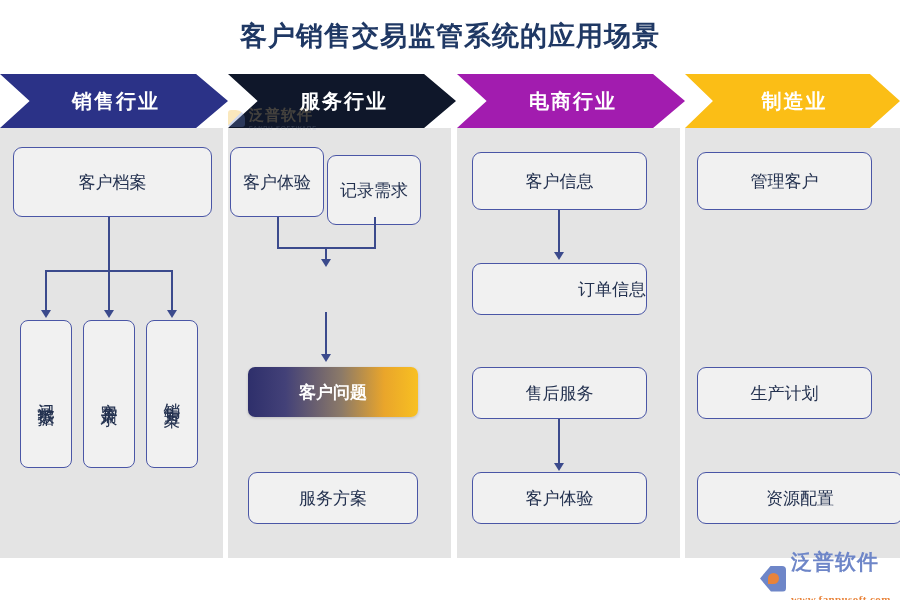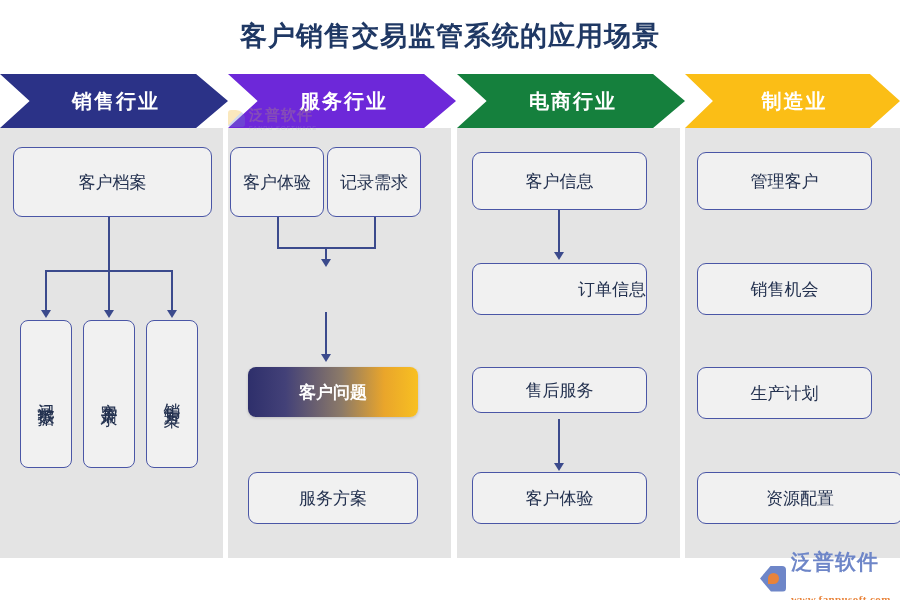--- a/index.html
+++ b/index.html
@@ -132,24 +132,24 @@
   <div class="title">客户销售交易监管系统的应用场景</div>
 
   <div class="panel" style="left:0px;   top:128px; width:223px; height:430px;"></div>
   <div class="panel" style="left:228px; top:128px; width:223px; height:430px;"></div>
   <div class="panel" style="left:457px; top:128px; width:223px; height:430px;"></div>
   <div class="panel" style="left:685px; top:128px; width:215px; height:430px;"></div>
 
   <div class="chev" style="left:0px; width:228px; background:#2B3287;">
     <span class="chev-label">销售行业</span>
   </div>
-  <div class="chev" style="left:228px; width:228px; background:#6d28d9;">
+  <div class="chev" style="left:228px; width:228px; background:#0f172a;">
     <span class="chev-label">服务行业</span>
   </div>
-  <div class="chev" style="left:457px; width:228px; background:#15803d;align-items:center;">
+  <div class="chev" style="left:457px; width:228px; background:#a21caf;align-items:center;">
     <span class="chev-label">电商行业</span>
   </div>
   <div class="chev" style="left:685px; width:215px; background:#FBBE16;text-align:center;">
     <span class="chev-label">制造业</span>
   </div>
 
   <div class="node" style="left:13px; top:147px; width:199px; height:70px;">
     <span>客户档案</span>
   </div>
 
@@ -176,67 +176,64 @@
     <div class="wm-mark"></div>
     <div class="wm-text">
       <div class="wm-cn">泛普软件</div>
       <div class="wm-en">FANPU SOFTWARE</div>
     </div>
   </div>
 
   <div class="node" style="left:230px; top:147px; width:94px; height:70px;">
     <span>客户体验</span>
   </div>
-  <div class="node" style="left:327px; top:147px; width:94px; height:70px;">
+  <div class="node" style="left:327px; top:155px; width:94px; height:70px;">
     <span>记录需求</span>
   </div>
 
   <div class="vline" style="left:277px; top:217px; height:32px;"></div>
   <div class="vline" style="left:374px; top:217px; height:32px;"></div>
   <div class="hline" style="left:277px; top:247px; width:99px;"></div>
   <div class="vline" style="left:325px; top:247px; height:14px;"></div>
   <div class="arrowhead" style="left:321px; top:259px;"></div>
 
 
   <div class="vline" style="left:325px; top:312px; height:44px;"></div>
   <div class="arrowhead" style="left:321px; top:354px;"></div>
 
-  <div class="node grad" style="left:248px; top:367px; width:170px; height:50px;border-radius:8px;">
+  <div class="node grad" style="left:248px; top:367px; width:170px; height:50px;">
     <span>客户问题</span>
   </div>
 
   <div class="node" style="left:248px; top:472px; width:170px; height:52px;">
     <span>服务方案</span>
   </div>
 
   <div class="node" style="left:472px; top:152px; width:175px; height:58px;">
     <span>客户信息</span>
   </div>
   <div class="vline" style="left:558px; top:210px; height:44px;"></div>
   <div class="arrowhead" style="left:554px; top:252px;"></div>
 
   <div class="node" style="left:472px; top:263px; width:175px; height:52px;justify-content:flex-end;">
     <span>订单信息</span>
   </div>
 
-  <div class="node" style="left:472px; top:367px; width:175px; height:46px;">
+  <div class="node" style="left:472px; top:367px; width:175px; height:52px;">
     <span>售后服务</span>
   </div>
   <div class="vline" style="left:558px; top:419px; height:46px;"></div>
   <div class="arrowhead" style="left:554px; top:463px;"></div>
 
   <div class="node" style="left:472px; top:472px; width:175px; height:52px;">
     <span>客户体验</span>
   </div>
 
   <div class="node" style="left:697px; top:152px; width:175px; height:58px;">
     <span>管理客户</span>
-  </div>
-  <div class="node" style="left:697px; top:263px; width:175px; height:52px;">
-    <span>销售机会</span>
   </div>
   <div class="node" style="left:697px; top:367px; width:175px; height:52px;">
     <span>生产计划</span>
   </div>
   <div class="node" style="left:697px; top:472px; width:206px; height:52px;">
     <span>资源配置</span>
   </div>
 
   <div class="brand">
     <div class="brand-mark">

